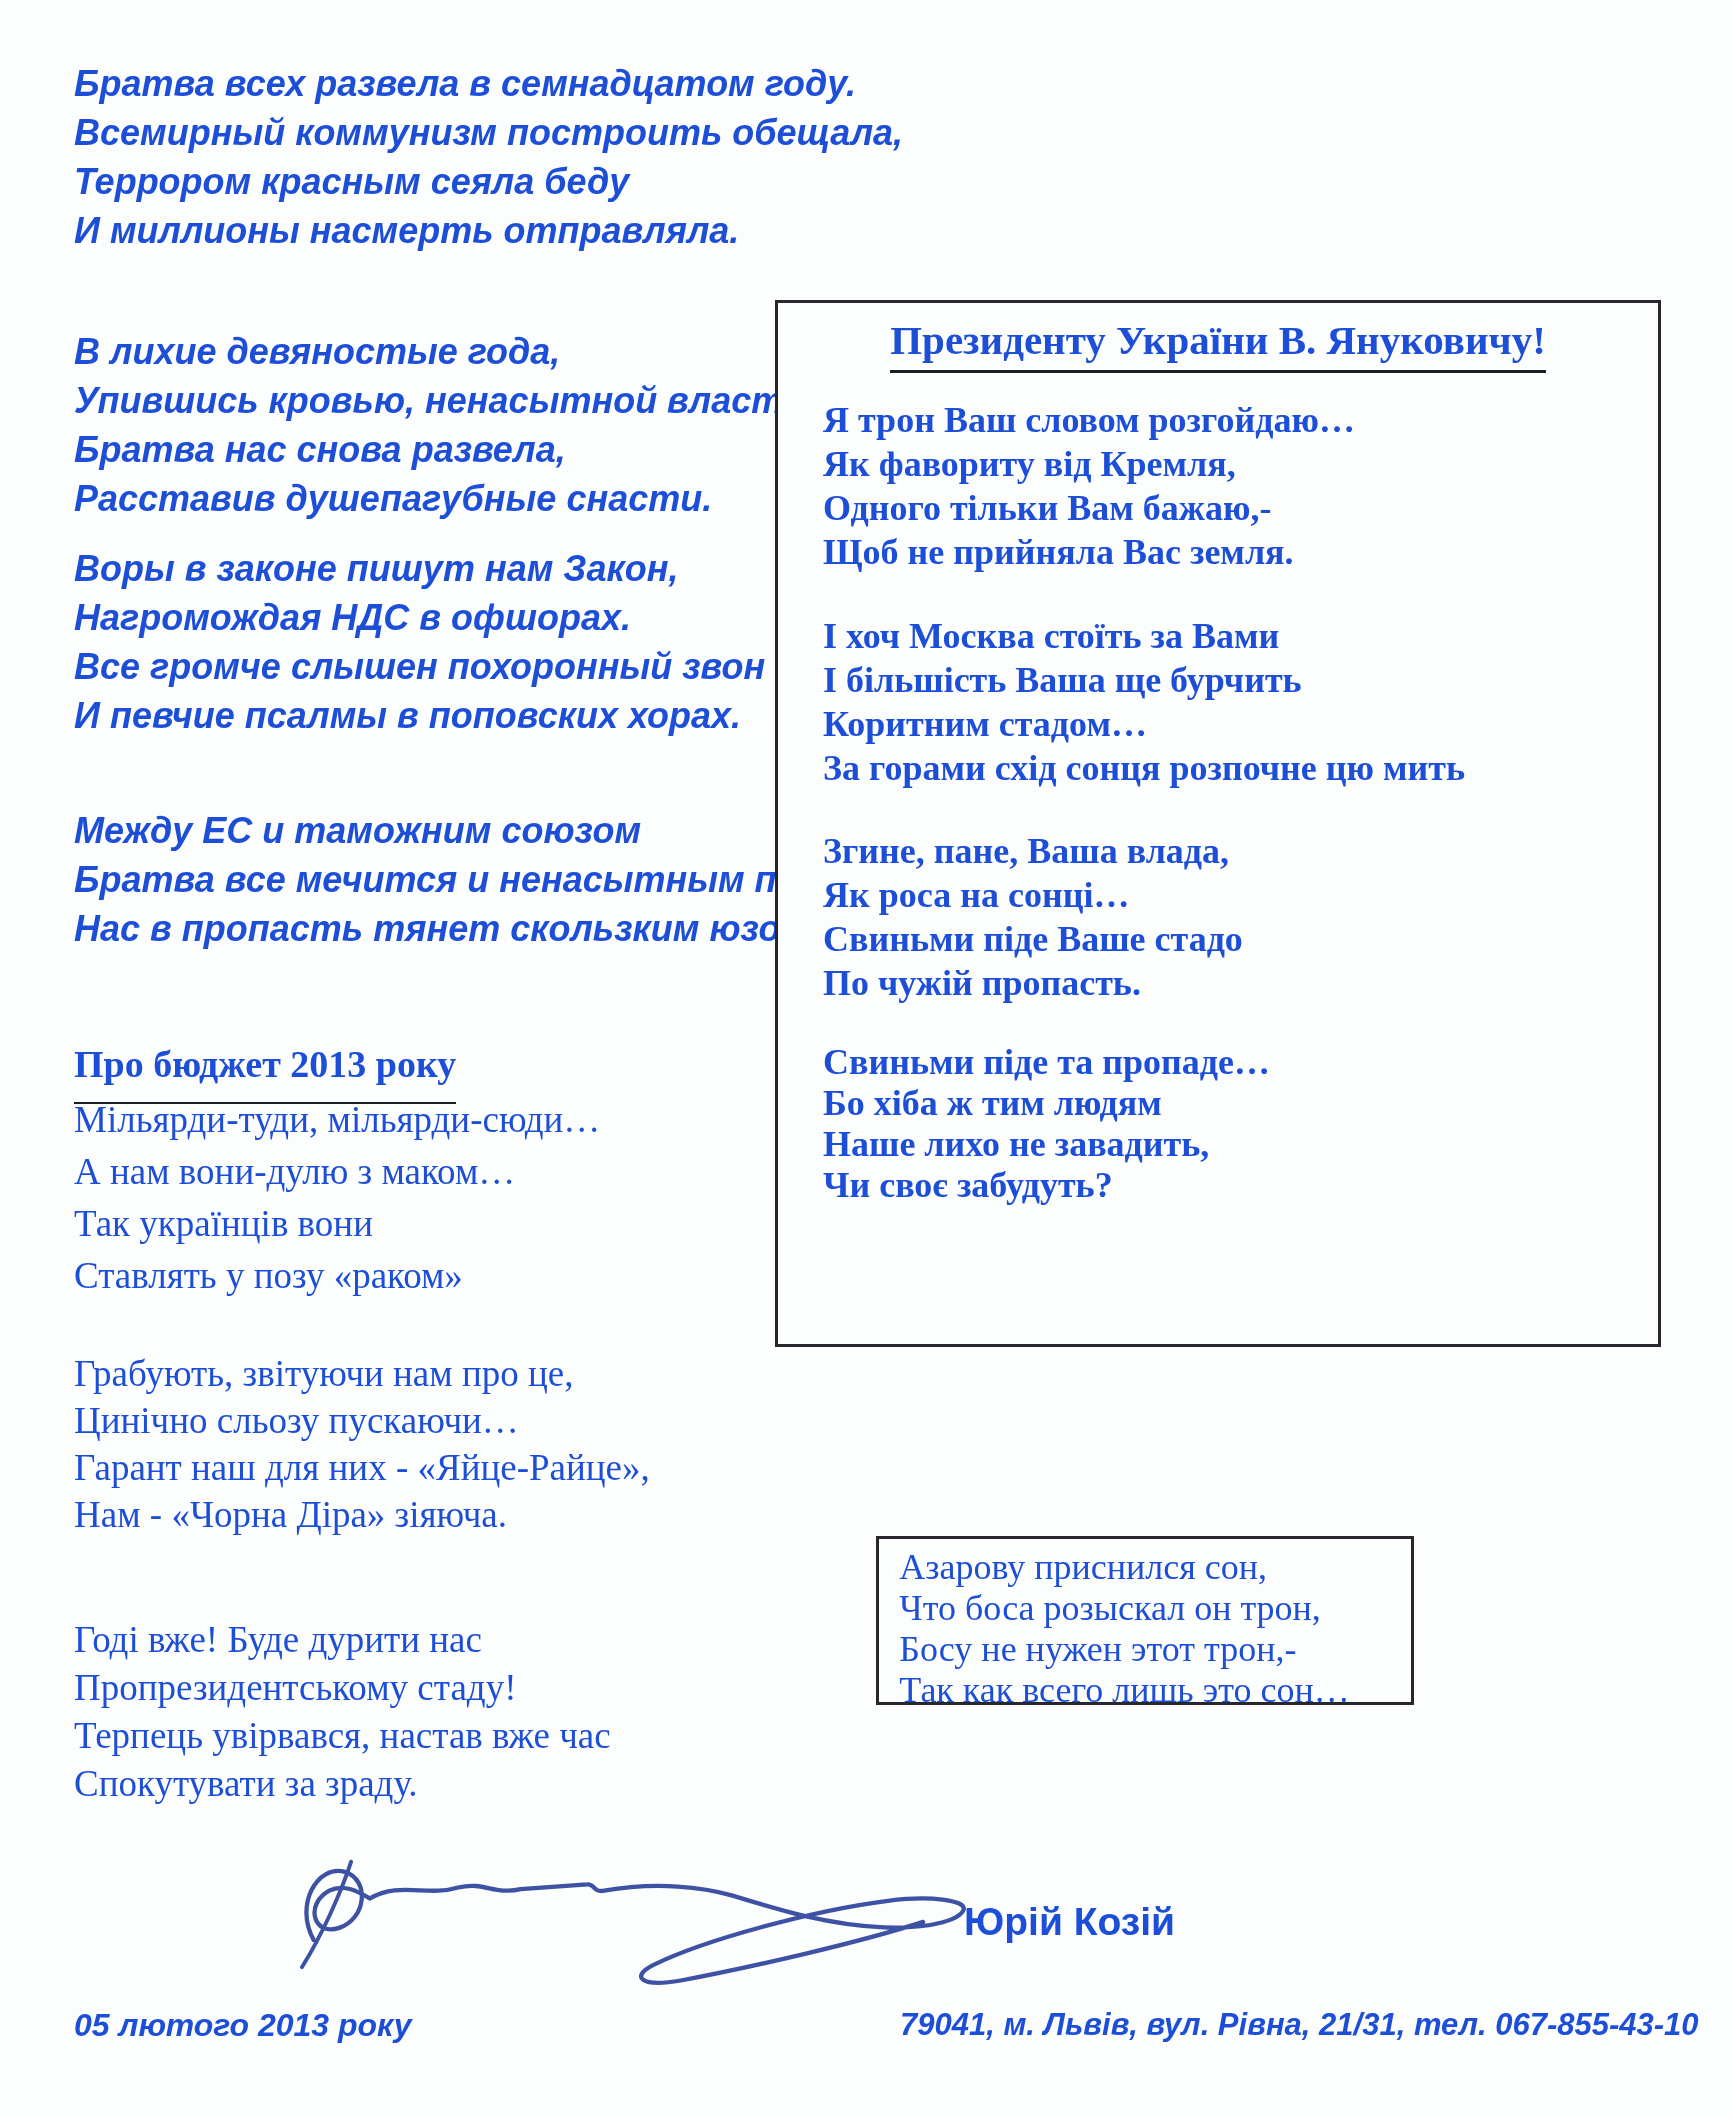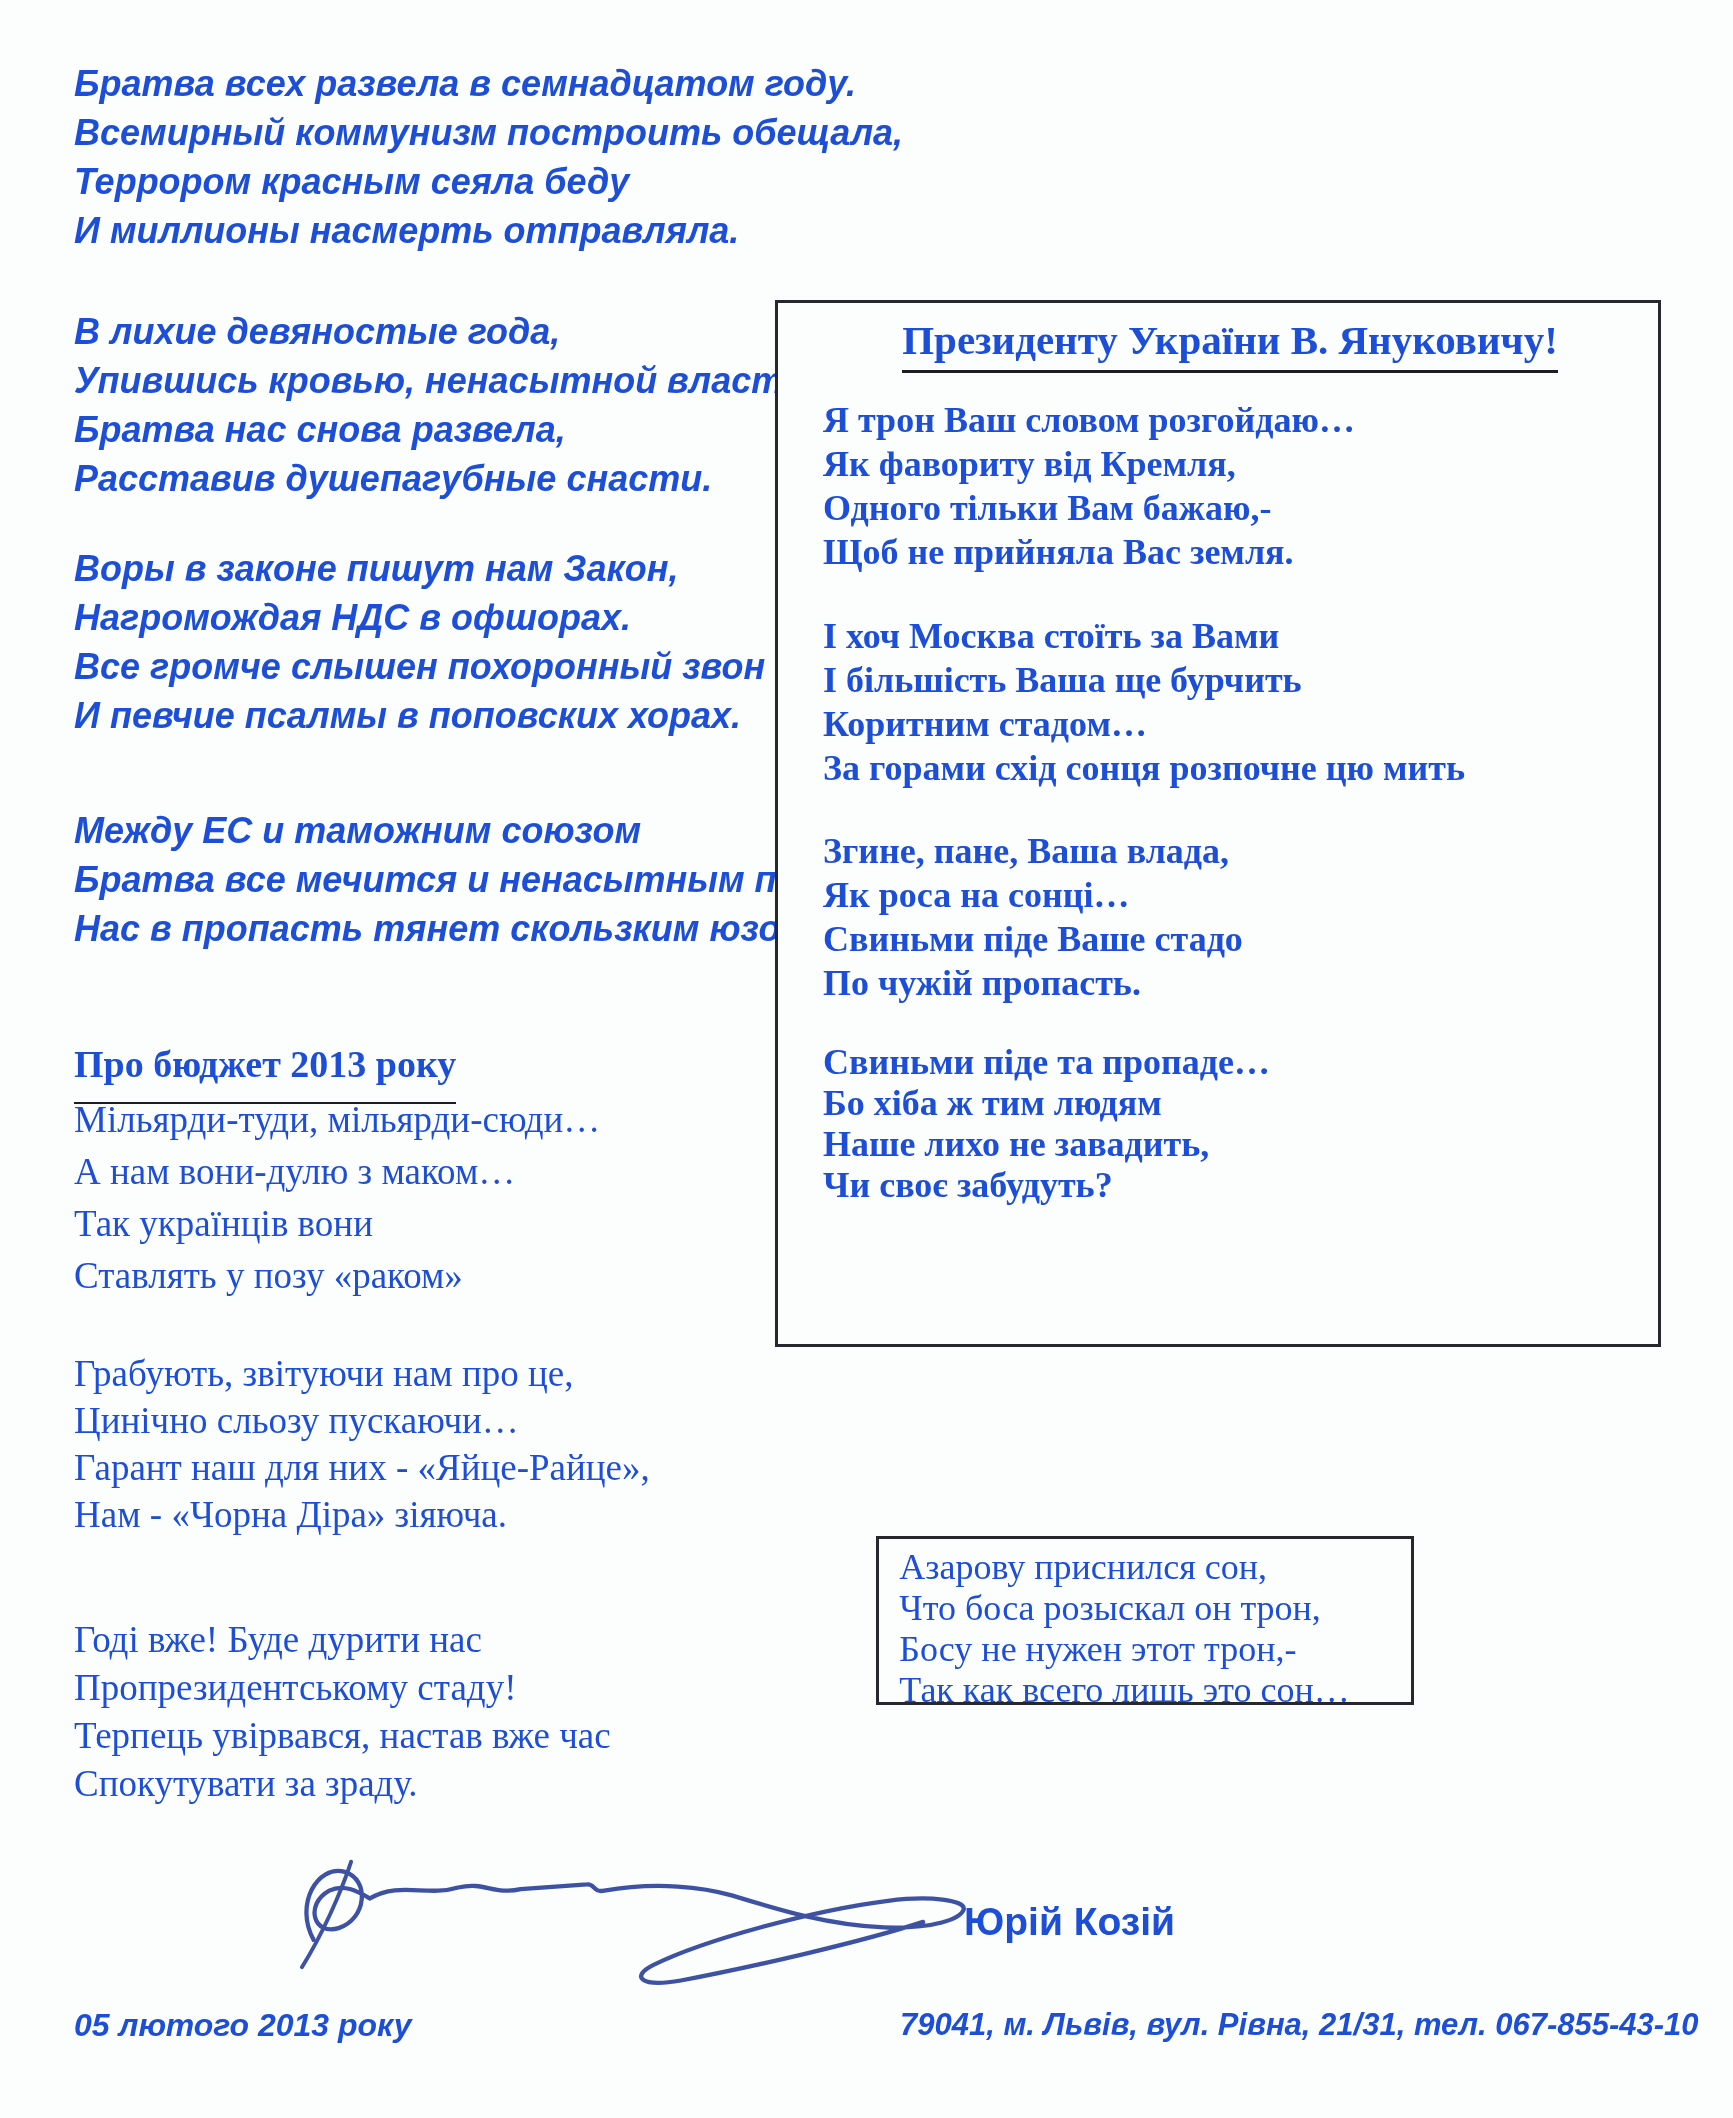--- a/index.html
+++ b/index.html
@@ -37,21 +37,20 @@
   .president-box{
     position:absolute;left:775px;top:300px;
     width:880px;height:1041px;
     border:3.1px solid #27272d;
     background:#fcfdfd;
   }
   .box-title{
     position:absolute;top:12.5px;left:0;width:100%;
     text-align:center;font-size:41px;font-weight:bold;
     white-space:nowrap;
-    margin-left:12px;
   }
   .box-title span{
     display:inline-block;
     border-bottom:3.1px solid #1d1d26;padding-bottom:6.3px;
   }
   .box-stanza{position:absolute;left:45px;}
   .box-line{
     font-size:36px;font-weight:bold;
     line-height:44px;white-space:nowrap;
   }
@@ -89,21 +88,21 @@
 
 <div class="page">
 
   <div class="stanza" style="top:59px">
     <div class="sans-line">Братва всех развела в семнадцатом году.</div>
     <div class="sans-line">Всемирный коммунизм построить обещала,</div>
     <div class="sans-line">Террором красным сеяла беду</div>
     <div class="sans-line">И миллионы насмерть отправляла.</div>
   </div>
 
-  <div class="stanza" style="top:307px">
+  <div class="stanza" style="top:327px">
     <div class="sans-line">В лихие девяностые года,</div>
     <div class="sans-line">Упившись кровью, ненасытной властью,</div>
     <div class="sans-line">Братва нас снова развела,</div>
     <div class="sans-line">Расставив душепагубные снасти.</div>
   </div>
 
   <div class="stanza" style="top:544px">
     <div class="sans-line">Воры в законе пишут нам Закон,</div>
     <div class="sans-line">Нагромождая НДС в офшорах.</div>
     <div class="sans-line">Все громче слышен похоронный звон</div>

